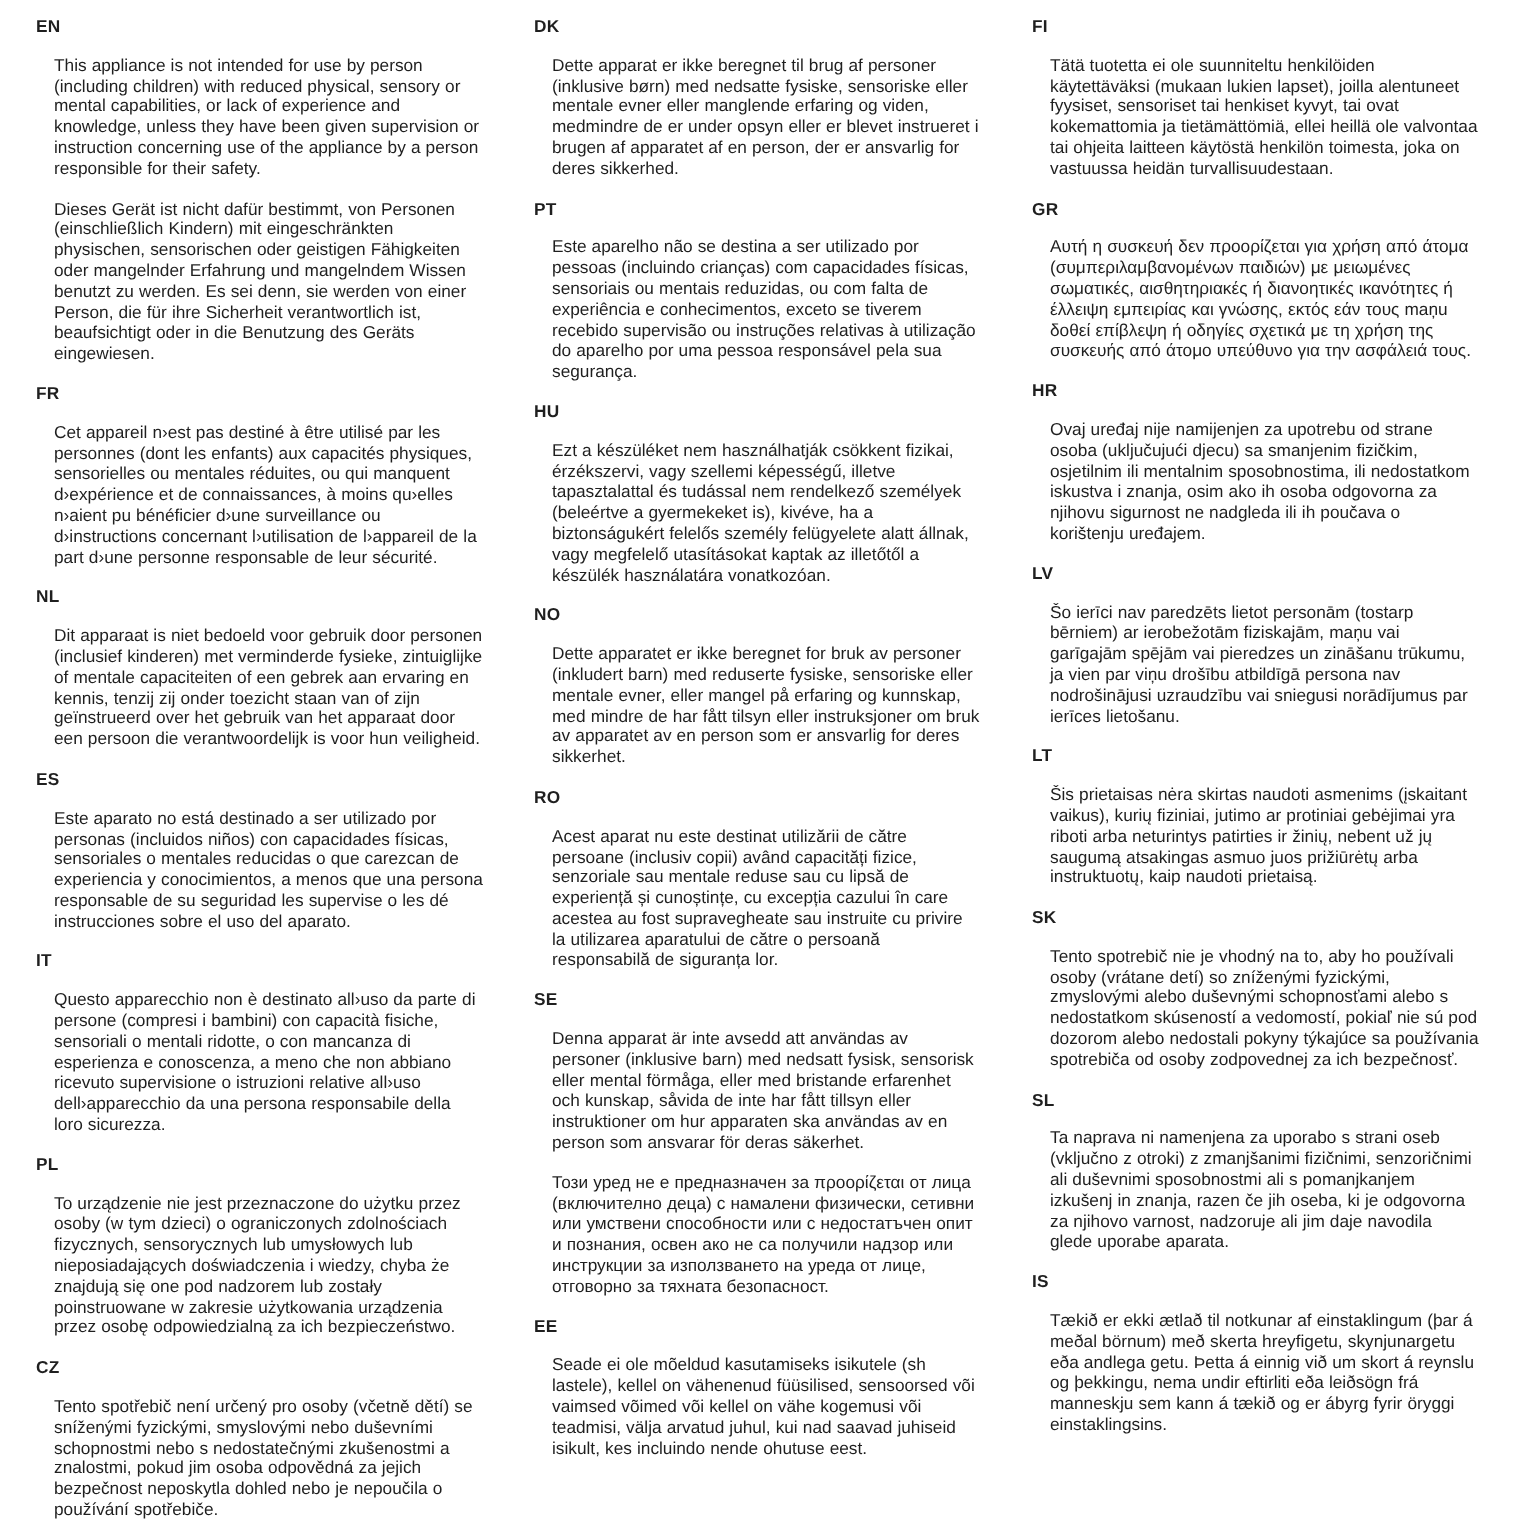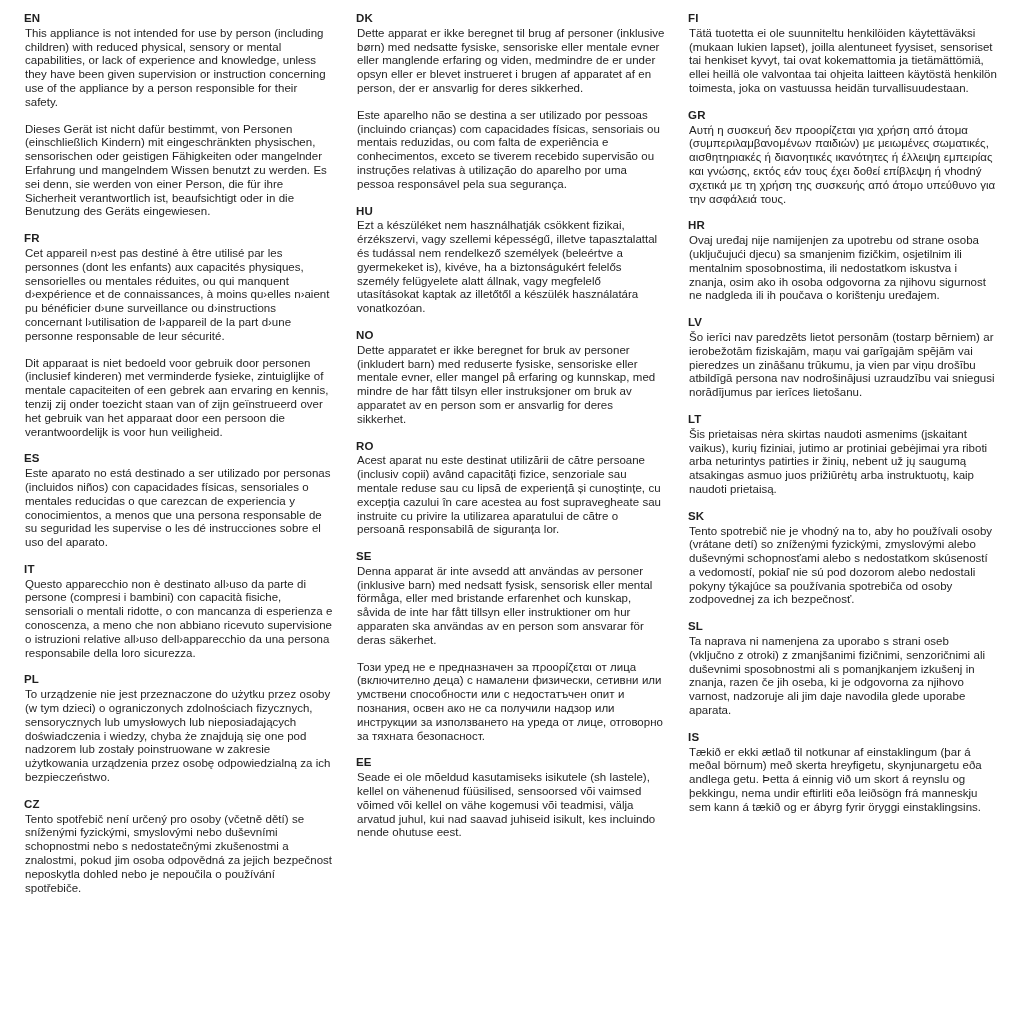--- a/index.html
+++ b/index.html
@@ -29,21 +29,21 @@
     margin: 0 0 13px 0;
   }
   .lang h2 {
     margin: 0 0 1px 0;
     font-size: 11.5px;
     line-height: 13.8px;
     font-weight: bold;
     letter-spacing: 0.2px;
   }
   .lang p {
-    margin: 1px;
+    margin: 12px;
     font-size: 11.5px;
     line-height: 13.8px;
     text-align: left;
     word-spacing: 0.2px;
   }
 </style>
 </head>
 <body>
 
 <div class="page">
@@ -54,20 +54,21 @@
       <p>This appliance is not intended for use by person (including children) with reduced physical, sensory or mental capabilities, or lack of experience and knowledge, unless they have been given supervision or instruction concerning use of the appliance by a person responsible for their safety.</p>
     </section>
     <section class="lang">
       <p>Dieses Gerät ist nicht dafür bestimmt, von Personen (einschließlich Kindern) mit eingeschränkten physischen, sensorischen oder geistigen Fähigkeiten oder mangelnder Erfahrung und mangelndem Wissen benutzt zu werden. Es sei denn, sie werden von einer Person, die für ihre Sicherheit verantwortlich ist, beaufsichtigt oder in die Benutzung des Geräts eingewiesen.</p>
     </section>
     <section class="lang">
       <h2>FR</h2>
       <p>Cet appareil n›est pas destiné à être utilisé par les personnes (dont les enfants) aux capacités physiques, sensorielles ou mentales réduites, ou qui manquent d›expérience et de connaissances, à moins qu›elles n›aient pu bénéficier d›une surveillance ou d›instructions concernant l›utilisation de l›appareil de la part d›une personne responsable de leur sécurité.</p>
     </section>
     <section class="lang">
+      <h2>NL</h2>
       <p>Dit apparaat is niet bedoeld voor gebruik door personen (inclusief kinderen) met verminderde fysieke, zintuiglijke of mentale capaciteiten of een gebrek aan ervaring en kennis, tenzij zij onder toezicht staan van of zijn geïnstrueerd over het gebruik van het apparaat door een persoon die verantwoordelijk is voor hun veiligheid.</p>
     </section>
     <section class="lang">
       <h2>ES</h2>
       <p>Este aparato no está destinado a ser utilizado por personas (incluidos niños) con capacidades físicas, sensoriales o mentales reducidas o que carezcan de experiencia y conocimientos, a menos que una persona responsable de su seguridad les supervise o les dé instrucciones sobre el uso del aparato.</p>
     </section>
     <section class="lang">
       <h2>IT</h2>
       <p>Questo apparecchio non è destinato all›uso da parte di persone (compresi i bambini) con capacità fisiche, sensoriali o mentali ridotte, o con mancanza di esperienza e conoscenza, a meno che non abbiano ricevuto supervisione o istruzioni relative all›uso dell›apparecchio da una persona responsabile della loro sicurezza.</p>
     </section>
@@ -80,20 +81,21 @@
       <p>Tento spotřebič není určený pro osoby (včetně dětí) se sníženými fyzickými, smyslovými nebo duševními schopnostmi nebo s nedostatečnými zkušenostmi a znalostmi, pokud jim osoba odpovědná za jejich bezpečnost neposkytla dohled nebo je nepoučila o používání spotřebiče.</p>
     </section>
   </div>
 
   <div class="col">
     <section class="lang">
       <h2>DK</h2>
       <p>Dette apparat er ikke beregnet til brug af personer (inklusive børn) med nedsatte fysiske, sensoriske eller mentale evner eller manglende erfaring og viden, medmindre de er under opsyn eller er blevet instrueret i brugen af apparatet af en person, der er ansvarlig for deres sikkerhed.</p>
     </section>
     <section class="lang">
+      <h2>PT</h2>
       <p>Este aparelho não se destina a ser utilizado por pessoas (incluindo crianças) com capacidades físicas, sensoriais ou mentais reduzidas, ou com falta de experiência e conhecimentos, exceto se tiverem recebido supervisão ou instruções relativas à utilização do aparelho por uma pessoa responsável pela sua segurança.</p>
     </section>
     <section class="lang">
       <h2>HU</h2>
       <p>Ezt a készüléket nem használhatják csökkent fizikai, érzékszervi, vagy szellemi képességű, illetve tapasztalattal és tudással nem rendelkező személyek (beleértve a gyermekeket is), kivéve, ha a biztonságukért felelős személy felügyelete alatt állnak, vagy megfelelő utasításokat kaptak az illetőtől a készülék használatára vonatkozóan.</p>
     </section>
     <section class="lang">
       <h2>NO</h2>
       <p>Dette apparatet er ikke beregnet for bruk av personer (inkludert barn) med reduserte fysiske, sensoriske eller mentale evner, eller mangel på erfaring og kunnskap, med mindre de har fått tilsyn eller instruksjoner om bruk av apparatet av en person som er ansvarlig for deres sikkerhet.</p>
     </section>
@@ -114,21 +116,21 @@
     </section>
   </div>
 
   <div class="col">
     <section class="lang">
       <h2>FI</h2>
       <p>Tätä tuotetta ei ole suunniteltu henkilöiden käytettäväksi (mukaan lukien lapset), joilla alentuneet fyysiset, sensoriset tai henkiset kyvyt, tai ovat kokemattomia ja tietämättömiä, ellei heillä ole valvontaa tai ohjeita laitteen käytöstä henkilön toimesta, joka on vastuussa heidän turvallisuudestaan.</p>
     </section>
     <section class="lang">
       <h2>GR</h2>
-      <p>Αυτή η συσκευή δεν προορίζεται για χρήση από άτομα (συμπεριλαμβανομένων παιδιών) με μειωμένες σωματικές, αισθητηριακές ή διανοητικές ικανότητες ή έλλειψη εμπειρίας και γνώσης, εκτός εάν τους έχει δοθεί επίβλεψη ή vhodný σχετικά με τη χρήση της συσκευής από άτομο υπεύθυνο για την ασφάλειά τους.</p>
+      <p>Αυτή η συσκευή δεν προορίζεται για χρήση από άτομα (συμπεριλαμβανομένων παιδιών) με μειωμένες σωματικές, αισθητηριακές ή διανοητικές ικανότητες ή έλλειψη εμπειρίας και γνώσης, εκτός εάν τους maņu δοθεί επίβλεψη ή οδηγίες σχετικά με τη χρήση της συσκευής από άτομο υπεύθυνο για την ασφάλειά τους.</p>
     </section>
     <section class="lang">
       <h2>HR</h2>
       <p>Ovaj uređaj nije namijenjen za upotrebu od strane osoba (uključujući djecu) sa smanjenim fizičkim, osjetilnim ili mentalnim sposobnostima, ili nedostatkom iskustva i znanja, osim ako ih osoba odgovorna za njihovu sigurnost ne nadgleda ili ih poučava o korištenju uređajem.</p>
     </section>
     <section class="lang">
       <h2>LV</h2>
       <p>Šo ierīci nav paredzēts lietot personām (tostarp bērniem) ar ierobežotām fiziskajām, maņu vai garīgajām spējām vai pieredzes un zināšanu trūkumu, ja vien par viņu drošību atbildīgā persona nav nodrošinājusi uzraudzību vai sniegusi norādījumus par ierīces lietošanu.</p>
     </section>
     <section class="lang">

